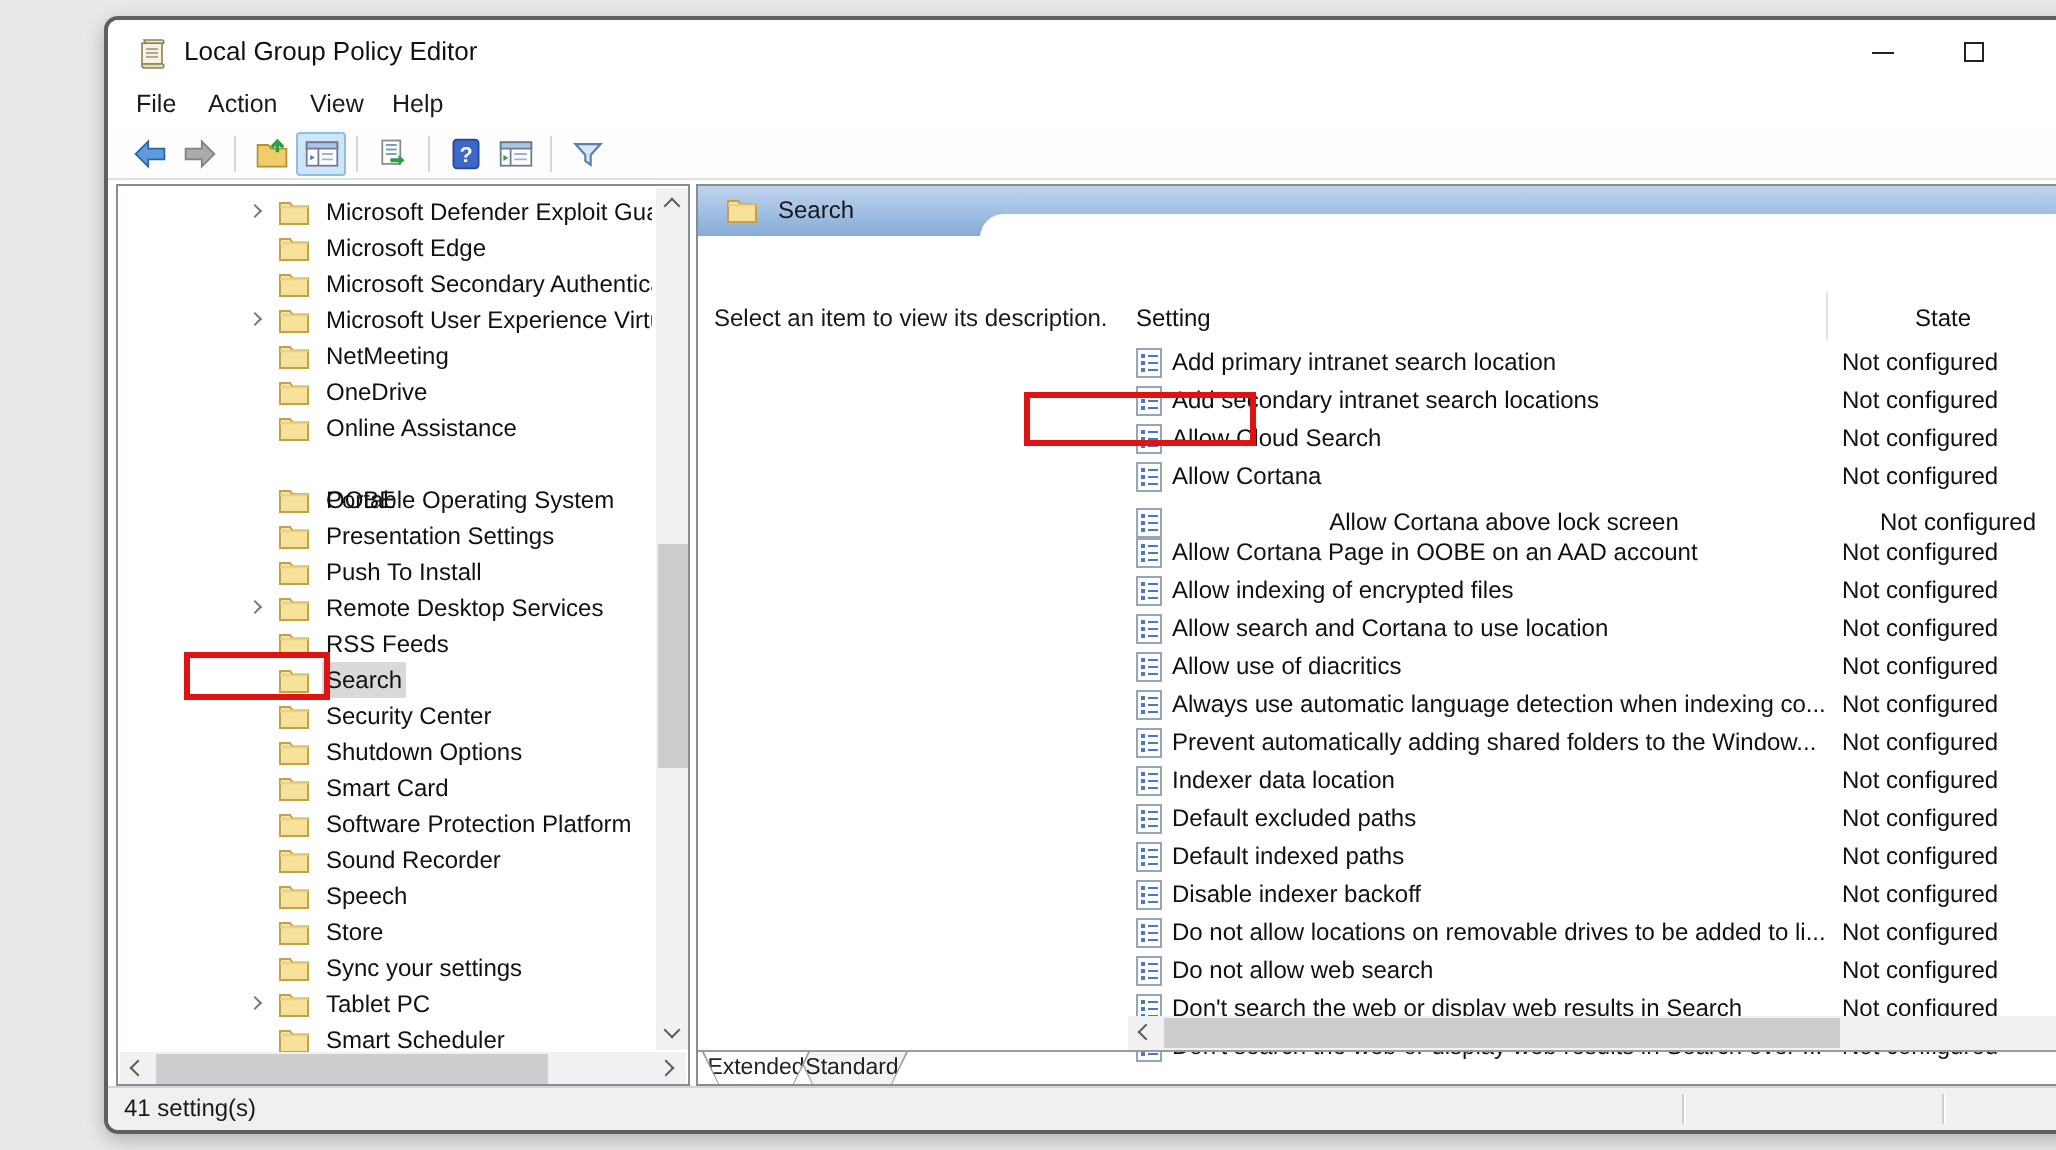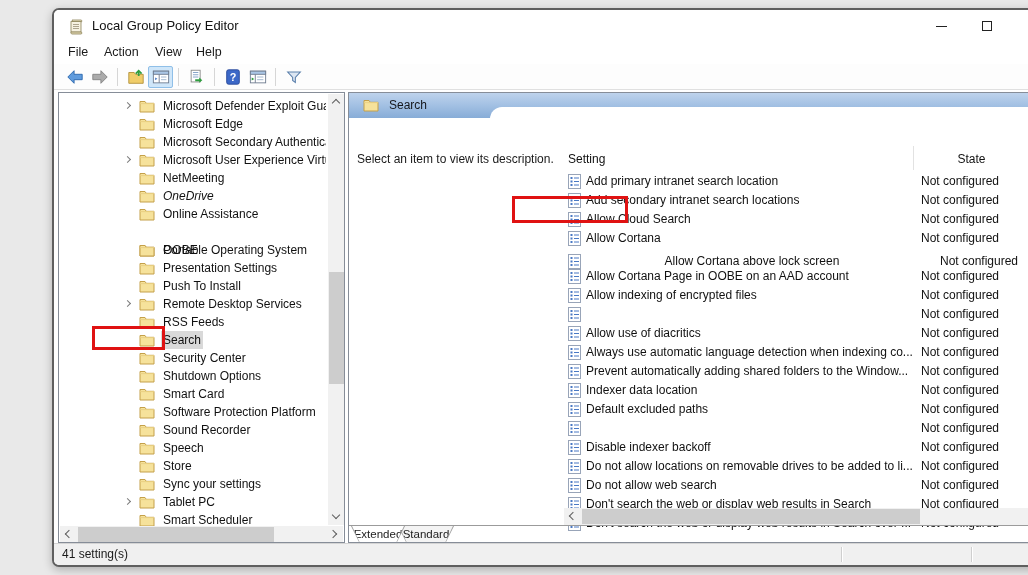--- a/index.html
+++ b/index.html
@@ -218,21 +218,21 @@
               </svg></span>
             <span class="tlabel">Microsoft User Experience Virtu</span>
           </div>
           <div class="tree-row" style="top: 76px;">
             <span class="tfolder"><svg width="16" height="14" viewBox="0 0 16 14">
                 <path d="M1 2.5h5l1.3 1.8H15V13H1z" fill="#f6e29b" stroke="#c4a04a"></path>
                 <path d="M1 4.6h14" stroke="#e9d083" stroke-width="1"></path>
               </svg></span>
             <span class="tlabel">NetMeeting</span>
           </div>
-          <div class="tree-row" style="top: 94px; font-style: italic;">
+          <div class="tree-row" style="top: 94px;">
             <span class="tfolder"><svg width="16" height="14" viewBox="0 0 16 14">
                 <path d="M1 2.5h5l1.3 1.8H15V13H1z" fill="#f6e29b" stroke="#c4a04a"></path>
                 <path d="M1 4.6h14" stroke="#e9d083" stroke-width="1"></path>
               </svg></span>
             <span class="tlabel">OneDrive</span>
           </div>
           <div class="tree-row" style="top: 112px;">
             <span class="tfolder"><svg width="16" height="14" viewBox="0 0 16 14">
                 <path d="M1 2.5h5l1.3 1.8H15V13H1z" fill="#f6e29b" stroke="#c4a04a"></path>
                 <path d="M1 4.6h14" stroke="#e9d083" stroke-width="1"></path>
@@ -501,20 +501,21 @@
             <div class="list-row" style="top: 187px;">
               <span class="picon"><svg width="13" height="15" viewBox="0 0 13 15">
                   <rect x="0.5" y="0.5" width="12" height="14" fill="#fff" stroke="#98a4b8"></rect>
                   <rect x="2.5" y="3" width="2" height="2" fill="#4a79c4"></rect>
                   <path d="M6 4h5" stroke="#4a79c4"></path>
                   <rect x="2.5" y="6.5" width="2" height="2" fill="#4a79c4"></rect>
                   <path d="M6 7.5h5" stroke="#4a79c4"></path>
                   <rect x="2.5" y="10" width="2" height="2" fill="#4a79c4"></rect>
                   <path d="M6 11h5" stroke="#4a79c4"></path>
                 </svg></span>
+              <span class="plabel">Allow search and Cortana to use location</span>
               <span class="pstate">Not configured</span>
             </div>
             <div class="list-row" style="top: 206px;">
               <span class="picon"><svg width="13" height="15" viewBox="0 0 13 15">
                   <rect x="0.5" y="0.5" width="12" height="14" fill="#fff" stroke="#98a4b8"></rect>
                   <rect x="2.5" y="3" width="2" height="2" fill="#4a79c4"></rect>
                   <path d="M6 4h5" stroke="#4a79c4"></path>
                   <rect x="2.5" y="6.5" width="2" height="2" fill="#4a79c4"></rect>
                   <path d="M6 7.5h5" stroke="#4a79c4"></path>
                   <rect x="2.5" y="10" width="2" height="2" fill="#4a79c4"></rect>
@@ -578,20 +579,21 @@
             <div class="list-row" style="top: 301px;">
               <span class="picon"><svg width="13" height="15" viewBox="0 0 13 15">
                   <rect x="0.5" y="0.5" width="12" height="14" fill="#fff" stroke="#98a4b8"></rect>
                   <rect x="2.5" y="3" width="2" height="2" fill="#4a79c4"></rect>
                   <path d="M6 4h5" stroke="#4a79c4"></path>
                   <rect x="2.5" y="6.5" width="2" height="2" fill="#4a79c4"></rect>
                   <path d="M6 7.5h5" stroke="#4a79c4"></path>
                   <rect x="2.5" y="10" width="2" height="2" fill="#4a79c4"></rect>
                   <path d="M6 11h5" stroke="#4a79c4"></path>
                 </svg></span>
+              <span class="plabel">Default indexed paths</span>
               <span class="pstate">Not configured</span>
             </div>
             <div class="list-row" style="top: 320px;">
               <span class="picon"><svg width="13" height="15" viewBox="0 0 13 15">
                   <rect x="0.5" y="0.5" width="12" height="14" fill="#fff" stroke="#98a4b8"></rect>
                   <rect x="2.5" y="3" width="2" height="2" fill="#4a79c4"></rect>
                   <path d="M6 4h5" stroke="#4a79c4"></path>
                   <rect x="2.5" y="6.5" width="2" height="2" fill="#4a79c4"></rect>
                   <path d="M6 7.5h5" stroke="#4a79c4"></path>
                   <rect x="2.5" y="10" width="2" height="2" fill="#4a79c4"></rect>

